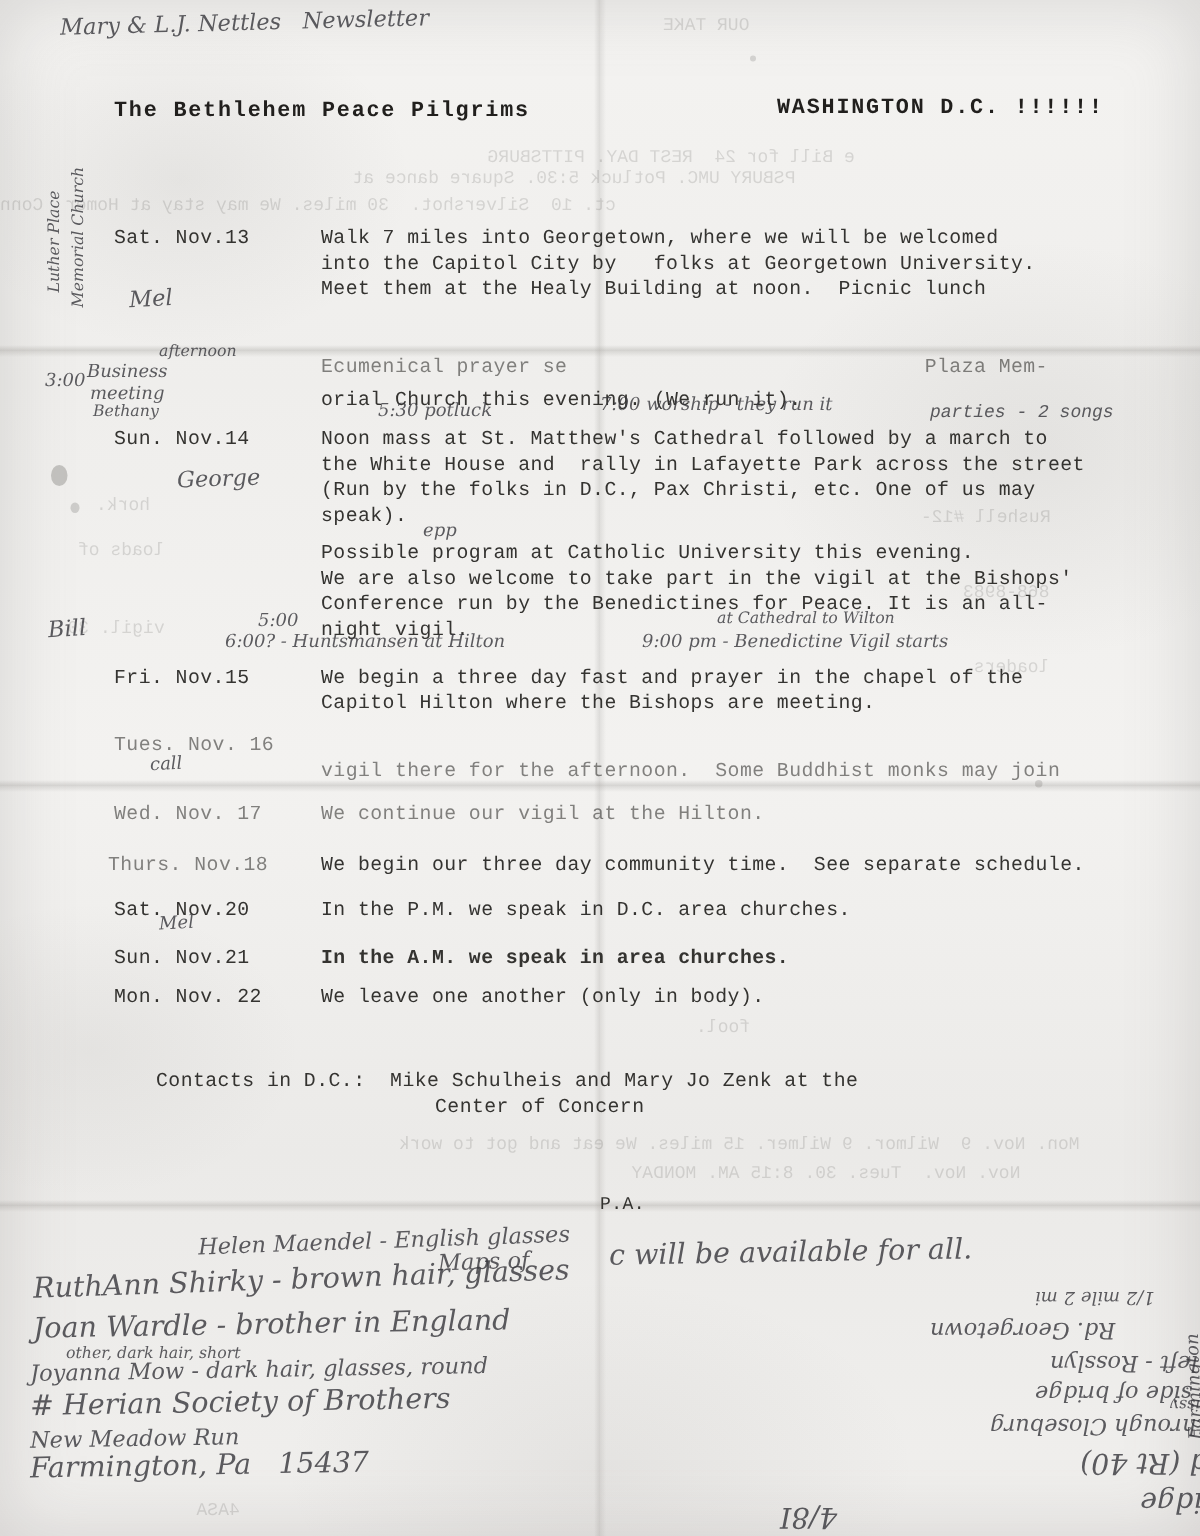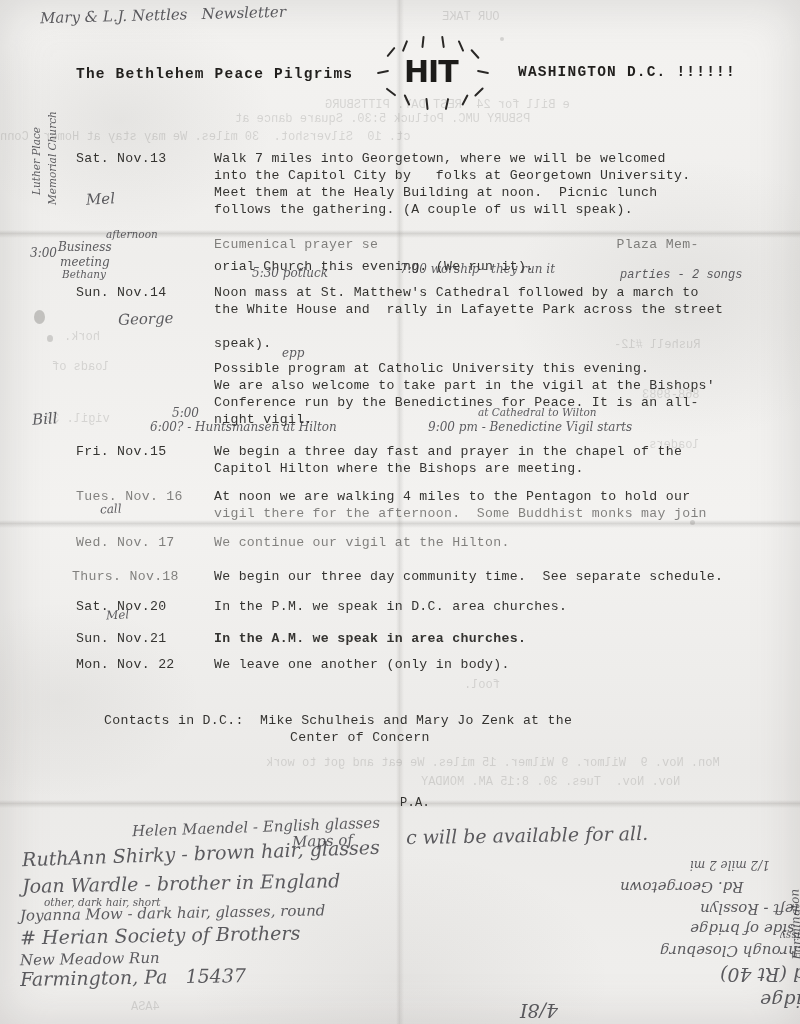--- a/index.html
+++ b/index.html
@@ -150,72 +150,54 @@
   <div class="bleed" style="right:100px; top:388px;">868-8983</div>
   <div class="bleed" style="right:690px; top:412px;">vigil. 30</div>
   <div class="bleed" style="right:100px; top:438px;">loaders.</div>
   <div class="bleed" style="right:300px; top:678px;">fool.</div>
   <div class="bleed" style="right:80px; top:756px;">Mon. Nov. 9  Wilmor. 9 Wilmer. 15 miles. We eat and got to work</div>
   <div class="bleed" style="right:120px; top:775px;">Nov. Nov.  Tues. 30. 8:15 AM. MONDAY</div>
   <div class="bleed" style="right:640px; top:1000px;">4ASA</div>
 
   <div class="hand med" style="left:40px; top:6px; transform:rotate(-1.5deg);">Mary &amp; L.J. Nettles   Newsletter</div>
 
-  <div id="hit-logo" style="left:378px; top:38px;">
-    <div class="ray" style="left:12px; top:8px;  transform:rotate(40deg);"></div>
-    <div class="ray" style="left:26px; top:2px;  transform:rotate(22deg);"></div>
-    <div class="ray" style="left:44px; top:-2px; transform:rotate(6deg);"></div>
-    <div class="ray" style="left:64px; top:-2px; transform:rotate(-8deg);"></div>
-    <div class="ray" style="left:82px; top:2px;  transform:rotate(-24deg);"></div>
-    <div class="ray" style="left:96px; top:10px; transform:rotate(-42deg);"></div>
-    <div class="ray" style="left:4px;  top:28px; transform:rotate(78deg);"></div>
-    <div class="ray" style="left:104px;top:28px; transform:rotate(-78deg);"></div>
-    <div class="ray" style="left:12px; top:48px; transform:rotate(128deg);"></div>
-    <div class="ray" style="left:28px; top:56px; transform:rotate(155deg);"></div>
-    <div class="ray" style="left:48px; top:60px; transform:rotate(174deg);"></div>
-    <div class="ray" style="left:68px; top:60px; transform:rotate(192deg);"></div>
-    <div class="ray" style="left:86px; top:56px; transform:rotate(208deg);"></div>
-    <div class="ray" style="left:100px;top:48px; transform:rotate(226deg);"></div>
-    <div class="hit-text">HIT</div>
-  </div>
 
   <div class="title" style="left:76px; top:66px;">The Bethlehem Peace Pilgrims</div>
   <div class="title" style="left:518px; top:64px;">WASHINGTON D.C. !!!!!!</div>
 
   <div class="typed" style="left:76px; top:150px;">Sat. Nov.13</div>
   <div class="typed" style="left:76px; top:284px;">Sun. Nov.14</div>
   <div class="typed" style="left:76px; top:443px;">Fri. Nov.15</div>
   <div class="typed faded" style="left:76px; top:488px;text-align:center;">Tues. Nov. 16</div>
   <div class="typed faded" style="left:76px; top:534px;">Wed. Nov. 17</div>
   <div class="typed faded" style="left:72px; top:568px;">Thurs. Nov.18</div>
   <div class="typed" style="left:76px; top:598px;">Sat. Nov.20</div>
   <div class="typed" style="left:76px; top:630px;">Sun. Nov.21</div>
   <div class="typed" style="left:76px; top:656px;">Mon. Nov. 22</div>
 
   <div class="typed" style="left:214px; top:150px;">Walk 7 miles into Georgetown, where we will be welcomed</div>
   <div class="typed" style="left:214px; top:167px;">into the Capitol City by   folks at Georgetown University.</div>
   <div class="typed" style="left:214px; top:184px;">Meet them at the Healy Building at noon.  Picnic lunch</div>
-  <div class="typed" style="left:214px; top:201px;">follows the gathering. (A couple of us will speak).</div>
 
   <div class="typed faded" style="left:214px; top:236px;">Ecumenical prayer se                             Plaza Mem-</div>
   <div class="typed" style="left:214px; top:258px;">orial Church this evening. (We run it).</div>
 
   <div class="typed" style="left:214px; top:284px;">Noon mass at St. Matthew's Cathedral followed by a march to</div>
   <div class="typed" style="left:214px; top:301px;">the White House and  rally in Lafayette Park across the street</div>
+  <div class="typed" style="left:214px; top:318px;">(Run by the folks in D.C., Pax Christi, etc. One of us may</div>
   <div class="typed" style="left:214px; top:335px;">speak).</div>
 
   <div class="typed" style="left:214px; top:360px;">Possible program at Catholic University this evening.</div>
   <div class="typed" style="left:214px; top:377px;">We are also welcome to take part in the vigil at the Bishops'</div>
   <div class="typed" style="left:214px; top:394px;">Conference run by the Benedictines for Peace. It is an all-</div>
   <div class="typed" style="left:214px; top:411px;">night vigil.</div>
 
   <div class="typed" style="left:214px; top:443px;">We begin a three day fast and prayer in the chapel of the</div>
   <div class="typed" style="left:214px; top:460px;">Capitol Hilton where the Bishops are meeting.</div>
 
-  <div class="typed" style="left:214px; top:488px;">At noon we are walking 4 miles to the Pentagon to hold our</div>
   <div class="typed faded" style="left:214px; top:505px;">vigil there for the afternoon.  Some Buddhist monks may join</div>
 
   <div class="typed faded" style="left:214px; top:534px;">We continue our vigil at the Hilton.</div>
 
   <div class="typed" style="left:214px; top:568px;">We begin our three day community time.  See separate schedule.</div>
 
   <div class="typed" style="left:214px; top:598px;">In the P.M. we speak in D.C. area churches.</div>
 
   <div class="typed" style="left:214px; top:630px;font-weight:bold;">In the A.M. we speak in area churches.</div>
 

